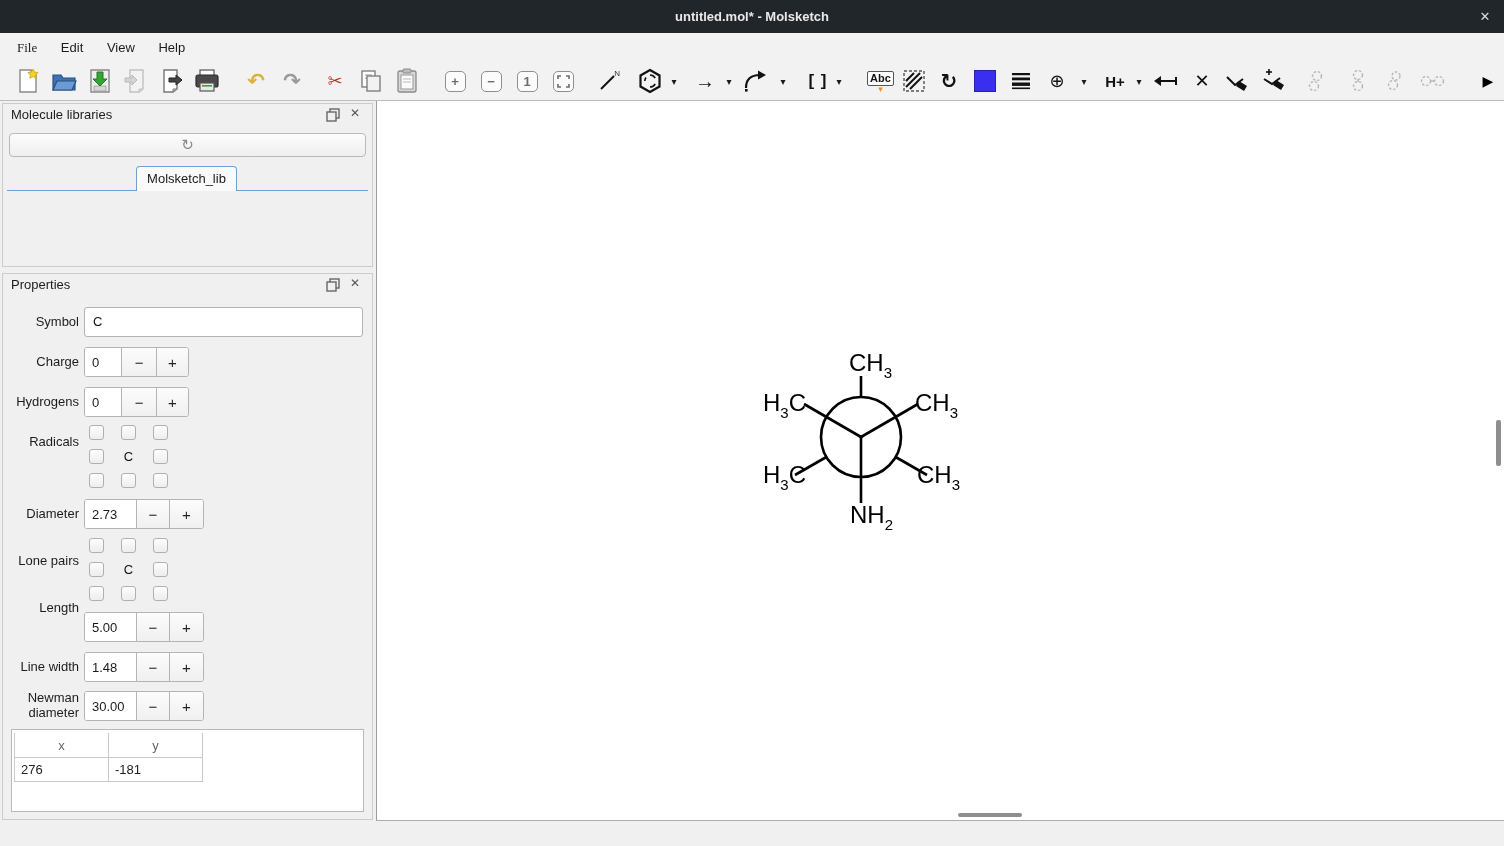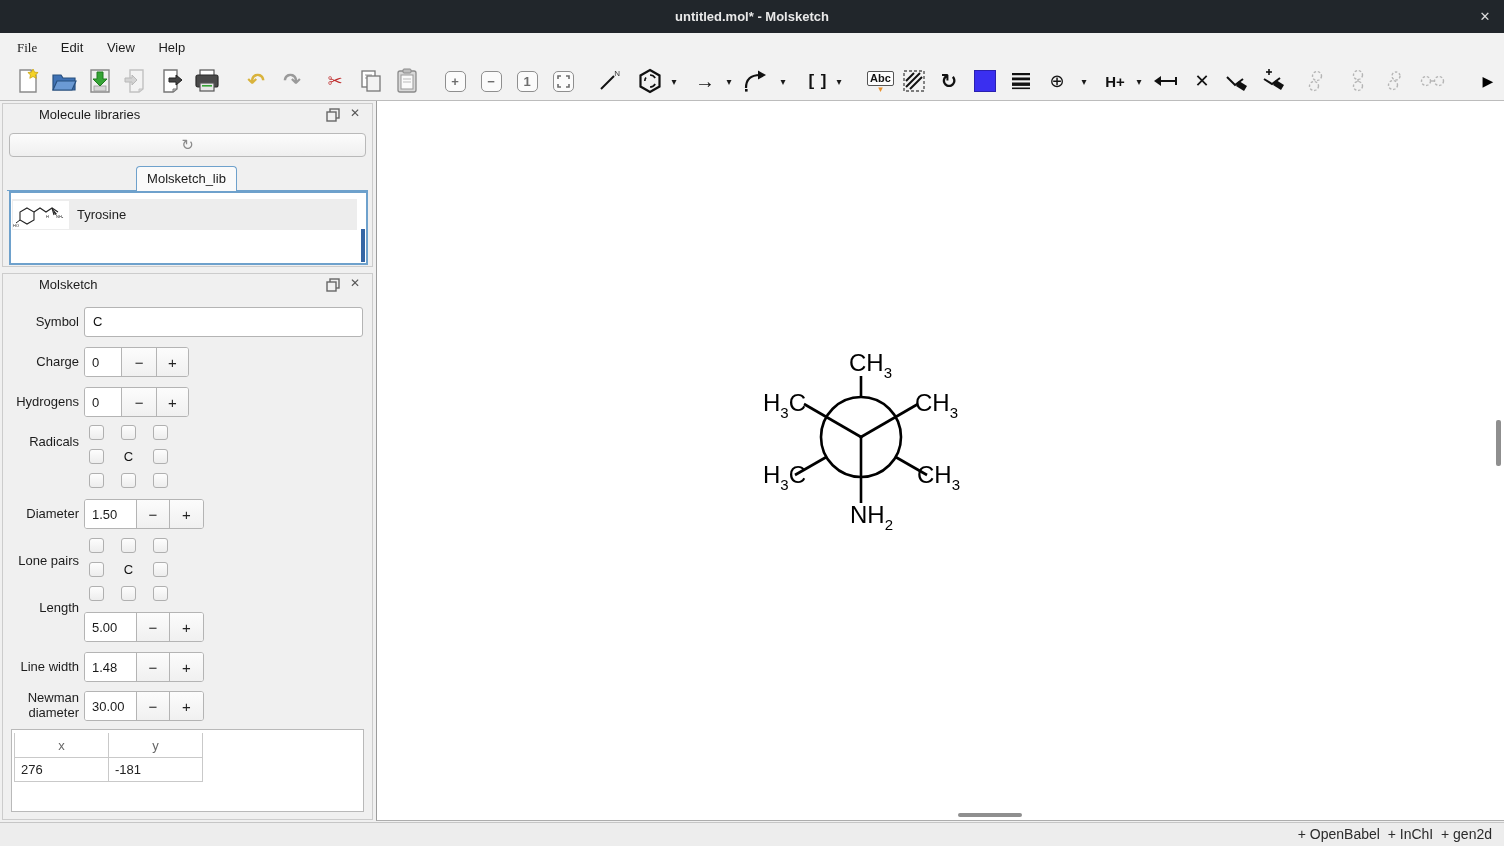--- a/index.html
+++ b/index.html
@@ -40,21 +40,21 @@
   .glyph-overflow { font-size:14px; color:#000; }
   .abc-box { border:1px solid #555; border-radius:2px; background:#fdfdfd; font-size:11px; font-weight:bold;
     padding:0 2px; color:#111; line-height:13px; }
   .abc-wrap { display:flex; flex-direction:column; align-items:center;padding-left:29px; }
   .abc-caret { color:#e8912d; font-size:9px; line-height:6px; }
   .color-swatch { width:22px; height:22px; background:#3a2ff0; border:1px solid #2a20b0; }
   .bond-n { position:absolute; font-size:8px; color:#333; right:3px; top:4px; }
   
   .dock { position:absolute; left:0; top:101px; width:376px; height:721px; background:#f0f0f0; }
   .panel { position:absolute; left:2px; width:371px; background:#f0f0f0; border:1px solid #cccccc; }
-  .panel-head { position:relative; height:22px;margin-left:28px; }
+  .panel-head { position:relative; height:22px; }
   .panel-title { position:absolute; left:8px; top:3px; font-size:13px; color:#1c1c1c; }
   .panel-float { position:absolute; right:32px; top:4px; width:14px; height:14px; }
   .panel-close { position:absolute; right:12px; top:2px; font-size:12px; color:#555; }
   
   .refresh-btn { position:absolute; left:6px; top:29px; width:357px; height:24px; background:linear-gradient(#fcfcfc,#efefef);
     border:1px solid #b9b9b9; border-radius:4px; text-align:center; line-height:22px; font-size:15px; color:#8a8a8a; }
   .tabline { position:absolute; left:4px; top:86px; width:361px; height:1px; background:#6ea1cc; }
   .tab { position:absolute; left:133px; top:62px; width:101px; height:25px; background:#fafafa;
     border:1px solid #6ea1cc; border-bottom:none; border-radius:4px 4px 0 0; text-align:center; line-height:24px; font-size:13px; }
   .liblist { position:absolute; left:6px; top:87px; width:359px; height:74px; background:#fff; border:2px solid #6ea1cc; }
@@ -329,43 +329,25 @@
         </span>
         <span class="panel-close">✕</span>
       </div>
       <div class="refresh-btn">
         <span>↻</span>
       </div>
       <div class="tabline"></div>
       <div class="tab">
         <span>Molsketch_lib</span>
       </div>
-      <div class="liblist">
-        <div class="librow">
-          <span class="libthumb">
-            <svg width="56" height="28" viewBox="0 0 56 28">
-                <path d="M14 7 L21 11 V19 L14 23 L7 19 V11 Z" fill="none" stroke="#222" stroke-width="1.1"></path>
-                <line x1="7" y1="19" x2="3" y2="22" stroke="#222" stroke-width="1"></line>
-                <text x="0" y="26" font-size="4" fill="#222">HO</text>
-                <path d="M21 11 L27 7 L33 11 L39 7 L45 11" fill="none" stroke="#222" stroke-width="1.1"></path>
-                <line x1="39" y1="7" x2="41" y2="14" stroke="#222" stroke-width="1.1"></line>
-                <path d="M39 7 L44 13 L42 14 z" fill="#222"></path>
-                <text x="33" y="17" font-size="4" fill="#222">H</text>
-                <text x="43" y="17" font-size="4" fill="#222">NH₂</text>
-              </svg>
-          </span>
-          <span class="liblabel">Tyrosine</span>
-        </div>
-        <div class="libscroll"></div>
-      </div>
     </div>
 
     <div class="panel" style="top:172px; height:547px;">
       <div class="panel-head">
-        <span class="panel-title">Molsketch</span>
+        <span class="panel-title">Properties</span>
         <span class="panel-float">
           <svg width="14" height="14" viewBox="0 0 14 14">
               <rect x="4" y="1" width="9" height="9" fill="none" stroke="#666" stroke-width="1.4"></rect>
               <rect x="1" y="4" width="9" height="9" fill="#f0f0f0" stroke="#666" stroke-width="1.4"></rect>
             </svg>
         </span>
         <span class="panel-close">✕</span>
       </div>
 
       <span class="prop-label" style="left:4px; top:40px;">Symbol</span>
@@ -393,21 +375,21 @@
         <span class="cb"></span>
         <span class="cb-center">C</span>
         <span class="cb"></span>
         <span class="cb"></span>
         <span class="cb"></span>
         <span class="cb"></span>
       </div>
 
       <span class="prop-label" style="left:4px; top:232px;">Diameter</span>
       <div class="spin" style="left:81px; top:225px; width:120px;">
-        <span class="val" style="width:52px;">1.50</span>
+        <span class="val" style="width:52px;">2.73</span>
         <span class="btn" style="width:33px;">−</span>
         <span class="btn" style="width:35px;">+</span>
       </div>
 
       <span class="prop-label" style="left:4px; top:279px;">Lone pairs</span>
       <div class="cbgrid" style="left:86px; top:264px;">
         <span class="cb"></span>
         <span class="cb"></span>
         <span class="cb"></span>
         <span class="cb"></span>
@@ -475,17 +457,14 @@
       <div class="atomlabel ra" style="left:20px; top:59px;"><span>H</span><span class="sub">3</span><span>C</span></div>
       <div class="atomlabel" style="left:182px; top:59px;"><span>CH</span><span class="sub">3</span><span></span></div>
       <div class="atomlabel ra" style="left:20px; top:131px;"><span>H</span><span class="sub">3</span><span>C</span></div>
       <div class="atomlabel" style="left:184px; top:131px;"><span>CH</span><span class="sub">3</span><span></span></div>
       <div class="atomlabel" style="left:117px; top:171px;"><span>NH</span><span class="sub">2</span><span></span></div>
     </div>
     <div class="vscroll"></div>
     <div class="hscroll"></div>
   </div>
 
-  <div class="statusbar">
-    <span class="status-text">+ OpenBabel  + InChI  + gen2d</span>
-  </div>
 
 </div>
 
 </body></html>

